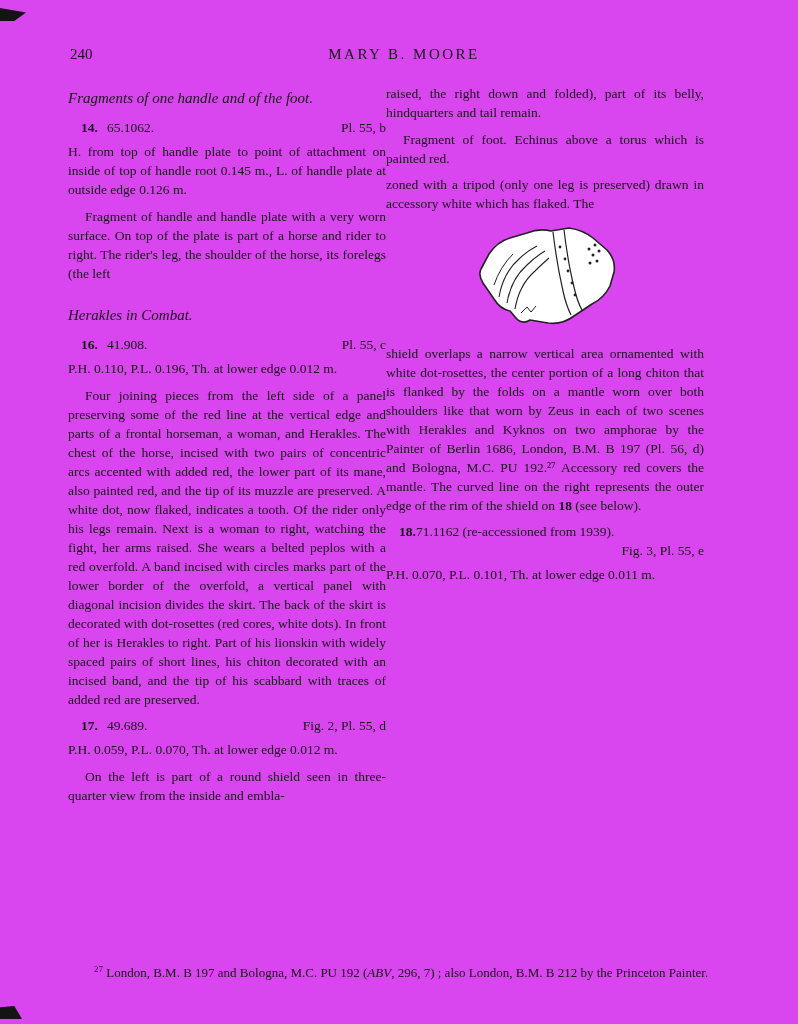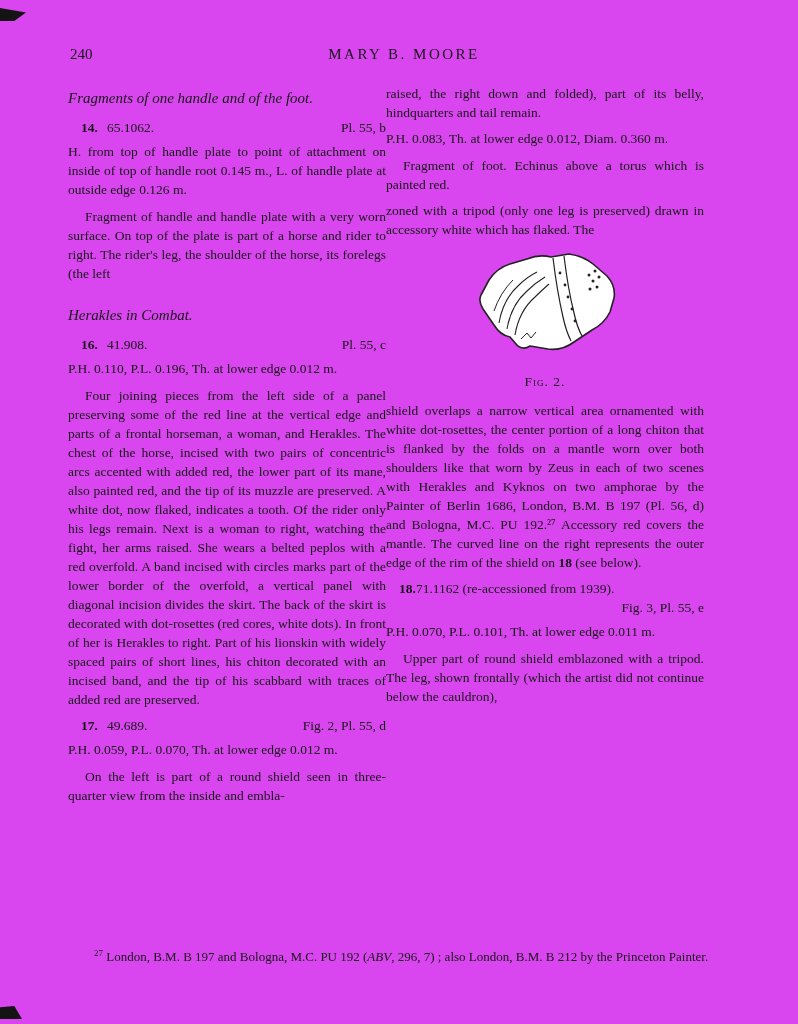--- a/index.html
+++ b/index.html
@@ -63,21 +63,21 @@
   .fig-caption {
     font-variant:small-caps;
     letter-spacing:1px;
     font-size:13.5px;
     margin-top:12px;
   }
   svg.fragment { display:inline-block; }
 
   .footnote {
     position:absolute;
-    left:68px; right:66px; bottom:58px;
+    left:68px; right:66px; bottom:42px;
     font-size:13px; line-height:18.5px;
     text-align:justify;
     text-indent:26px;
   }
   .footnote sup { font-size:9px; vertical-align:super; line-height:0; }
   .footnote i { font-style:italic; }
   b.inline-bold { font-weight:bold; }
 </style>
 </head>
 <body>
@@ -126,21 +126,20 @@
         <p class="body indent">On the left is part of a round shield seen in three-quarter view from the inside and embla-</p>
       </div>
 
     </div>
 
     <div class="col">
 
       <p class="cont">raised, the right down and folded), part of its belly, hindquarters and tail remain.</p>
 
       <div class="entry">
-        <p class="dims">P.H. 0.083, Th. at lower edge 0.012, Diam. 0.360 m.</p>
         <p class="body indent">Fragment of foot. Echinus above a torus which is painted red.</p>
       </div>
 
       <p class="cont spacer-top">zoned with a tripod (only one leg is preserved) drawn in accessory white which has flaked. The</p>
 
       <figure>
         <svg class="fragment" width="152" height="104" viewBox="0 0 152 104" aria-hidden="true">
           <path d="M12 44 L20 29 Q28 17 41 13 L58 8 Q70 3 82 6 L100 3 Q114 5 124 13 L138 25 Q147 35 145 47 L141 61 Q135 73 123 79 L105 91 Q93 100 79 98 L61 95 Q53 100 47 93 L41 86 Q31 84 25 74 L14 58 Q9 50 12 44 Z" fill="#ffffff" stroke="#222222" stroke-width="1.6" stroke-linejoin="round"></path>
           <path d="M30 72 Q34 48 50 34 Q58 26 68 21" fill="none" stroke="#222222" stroke-width="1.1"></path>
           <path d="M38 78 Q42 54 58 40 Q66 32 76 26" fill="none" stroke="#222222" stroke-width="1.1"></path>
@@ -154,32 +153,30 @@
             <circle cx="103" cy="58" r="1.4" fill="#222222"></circle>
             <circle cx="106" cy="70" r="1.4" fill="#222222"></circle>
           <circle cx="120" cy="24" r="1.5" fill="#222222"></circle>
             <circle cx="126" cy="20" r="1.5" fill="#222222"></circle>
             <circle cx="124" cy="30" r="1.5" fill="#222222"></circle>
             <circle cx="130" cy="26" r="1.5" fill="#222222"></circle>
             <circle cx="128" cy="36" r="1.5" fill="#222222"></circle>
             <circle cx="121" cy="38" r="1.5" fill="#222222"></circle>
           <path d="M52 88 l6 -6 l4 5 l5 -6" fill="none" stroke="#222222" stroke-width="1"></path>
         </svg>
-        <figcaption class="fig-caption">Fig. 2.</figcaption>
       </figure>
 
       <p class="cont"><span>shield overlaps a narrow vertical area ornamented with white dot-rosettes, the center portion of a long chiton that is flanked by the folds on a mantle worn over both shoulders like that worn by Zeus in each of two scenes with Herakles and Kyknos on two amphorae by the Painter of Berlin 1686, London, B.M. B 197 (Pl. 56, d) and Bologna, M.C. PU 192.²⁷ Accessory red covers the mantle. The curved line on the right represents the outer edge of the rim of the shield on </span><b class="inline-bold">18</b><span> (see below).</span></p>
 
       <div class="entry">
         <div class="entry-head-2line">
           <div class="line1"><b class="num">18.</b><span>71.1162 (re-accessioned from 1939).</span></div>
           <div class="ref-line">Fig. 3, Pl. 55, e</div>
         </div>
         <p class="dims">P.H. 0.070, P.L. 0.101, Th. at lower edge 0.011 m.</p>
-        <p class="body indent">Upper part of round shield emblazoned with a tripod. The leg, shown frontally (which the artist did not continue below the cauldron),</p>
       </div>
 
     </div>
   </div>
 
   <footer class="footnote">
     <sup>27</sup><span> London, B.M. B 197 and Bologna, M.C. PU 192 (</span><i>ABV</i><span>, 296, 7) ; also London, B.M. B 212 by the Princeton Painter.</span>
   </footer>
 </div>
 

